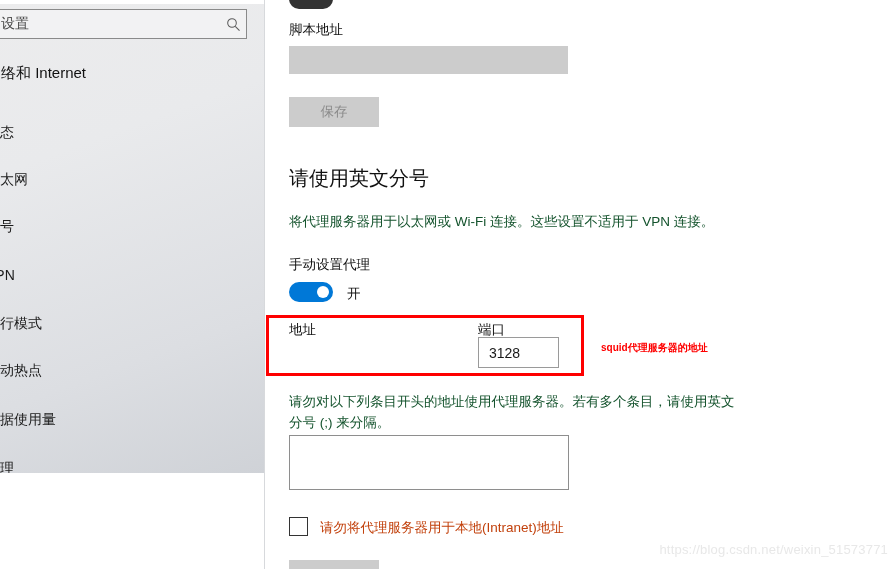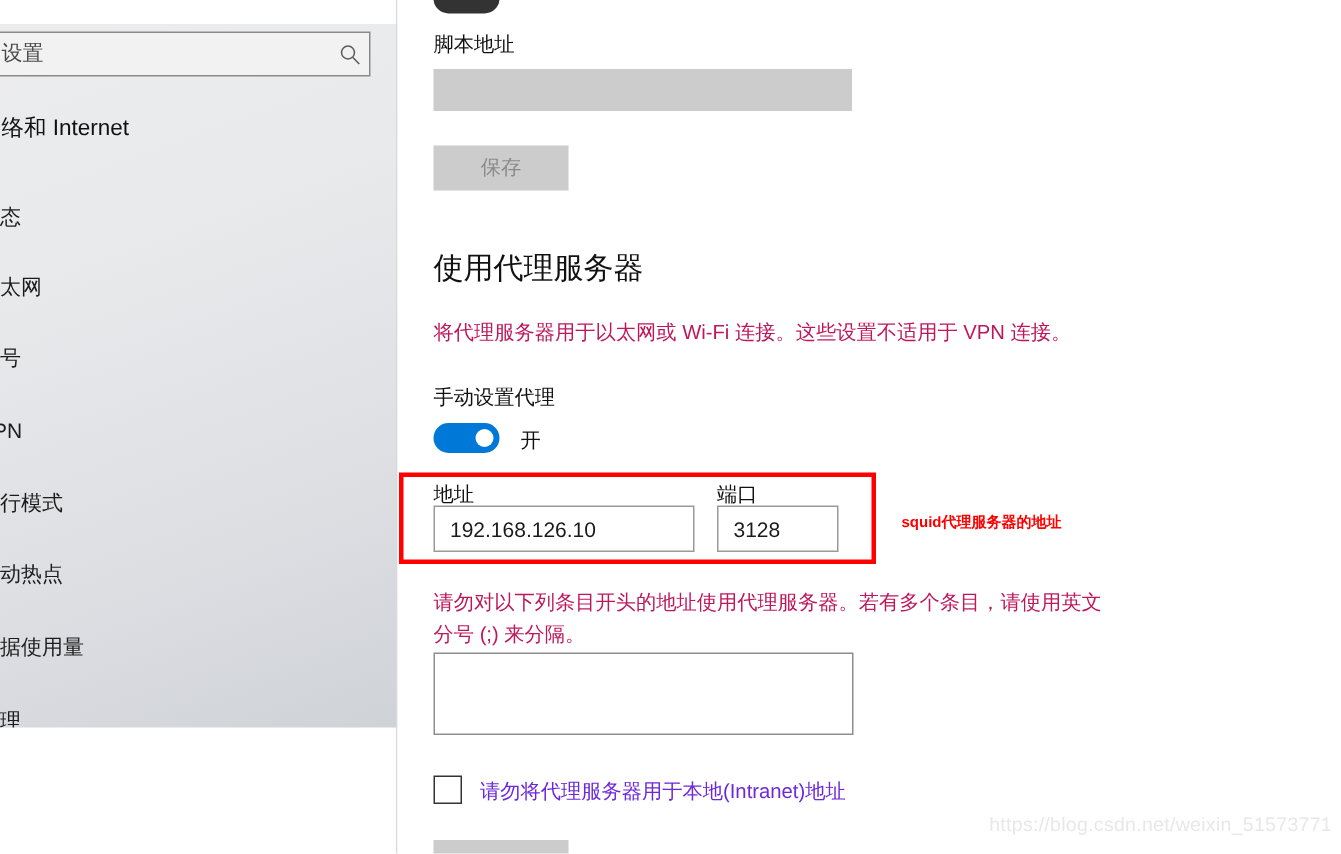--- a/index.html
+++ b/index.html
@@ -12,21 +12,21 @@
     background: #ffffff;
     font-family: "Liberation Sans", "DejaVu Sans", sans-serif;
     overflow: hidden;
     position: relative;
   }
 
   
   #sidebar {
     position: absolute;
     left: 0;
-    top: 16px;
+    top: 4px;
     width: 265px;
     height: 469px;
     background: linear-gradient(160deg, #ececed 0%, #e9eaec 30%, #dcdee2 72%, #cfd2d7 100%);
     overflow: hidden;
   }
   #sidebar-edge {
     position: absolute;
     left: 264px;
     top: 0;
     width: 1px;
@@ -127,21 +127,21 @@
   .section-title {
     position: absolute;
     font-size: 20px;
     color: #111;
     white-space: nowrap;
   }
 
   .para {
     position: absolute;
     font-size: 13.5px;
-    color: #be185d;
+    color: #14532d;
     line-height: 21px;
   }
 
   
   .switch {
     position: absolute;
     width: 44px;
     height: 20px;
     border-radius: 10px;
     background: #0078d7;
@@ -202,21 +202,21 @@
     position: absolute;
     width: 19px;
     height: 19px;
     box-sizing: border-box;
     border: 1.5px solid #333333;
     background: #ffffff;
   }
   .cb-label {
     position: absolute;
     font-size: 13.5px;
-    color: #6d28d9;
+    color: #c2410c;
     white-space: nowrap;
   }
 
   .watermark {
     position: absolute;
     right: 6px;
     bottom: 12px;
     font-size: 13px;
     color: #e8e8e8;
     white-space: nowrap;
@@ -255,34 +255,33 @@
 <div id="main">
 
   <div class="toggle-cut"></div>
 
   <div class="field-label" style="left:24px; top:21px;">脚本地址</div>
   <div class="greybox" style="left:24px; top:46px; width:279px; height:28px;">
     
   </div>
   <div class="btn-grey" style="left:24px; top:97px; width:90px; height:30px;">保存</div>
 
-  <div class="section-title" style="left:24px; top:165px;">使用代理服务器</div>
+  <div class="section-title" style="left:24px; top:165px;">请使用英文分号</div>
   <div class="para" style="left:24px; top:211px; width:470px;">将代理服务器用于以太网或 Wi-Fi 连接。这些设置不适用于 VPN 连接。</div>
 
   <div class="field-label" style="left:24px; top:256px;">手动设置代理</div>
 
   <div class="switch" style="left:24px; top:282px;">
     <span class="knob"></span>
   </div>
   <div class="switch-label" style="left:82px; top:285px;">开</div>
 
   <div class="redbox" style="left:1px; top:315px; width:318px; height:61px;"></div>
 
   <div class="field-label" style="left:24px; top:321px;text-align:center;">地址</div>
-  <div class="tinput" style="left:24px; top:337px; width:174px; height:31px;">192.168.126.10</div>
 
   <div class="field-label" style="left:213px; top:321px;">端口</div>
   <div class="tinput" style="left:213px; top:337px; width:81px; height:31px;">3128</div>
 
   <div class="red-note" style="left:336px; top:341px;">squid代理服务器的地址</div>
 
   <div class="para" style="left:24px; top:391px; width:450px;">请勿对以下列条目开头的地址使用代理服务器。若有多个条目，请使用英文分号 (;) 来分隔。</div>
 
   <div class="tarea" style="left:24px; top:435px; width:280px; height:55px;">
     

